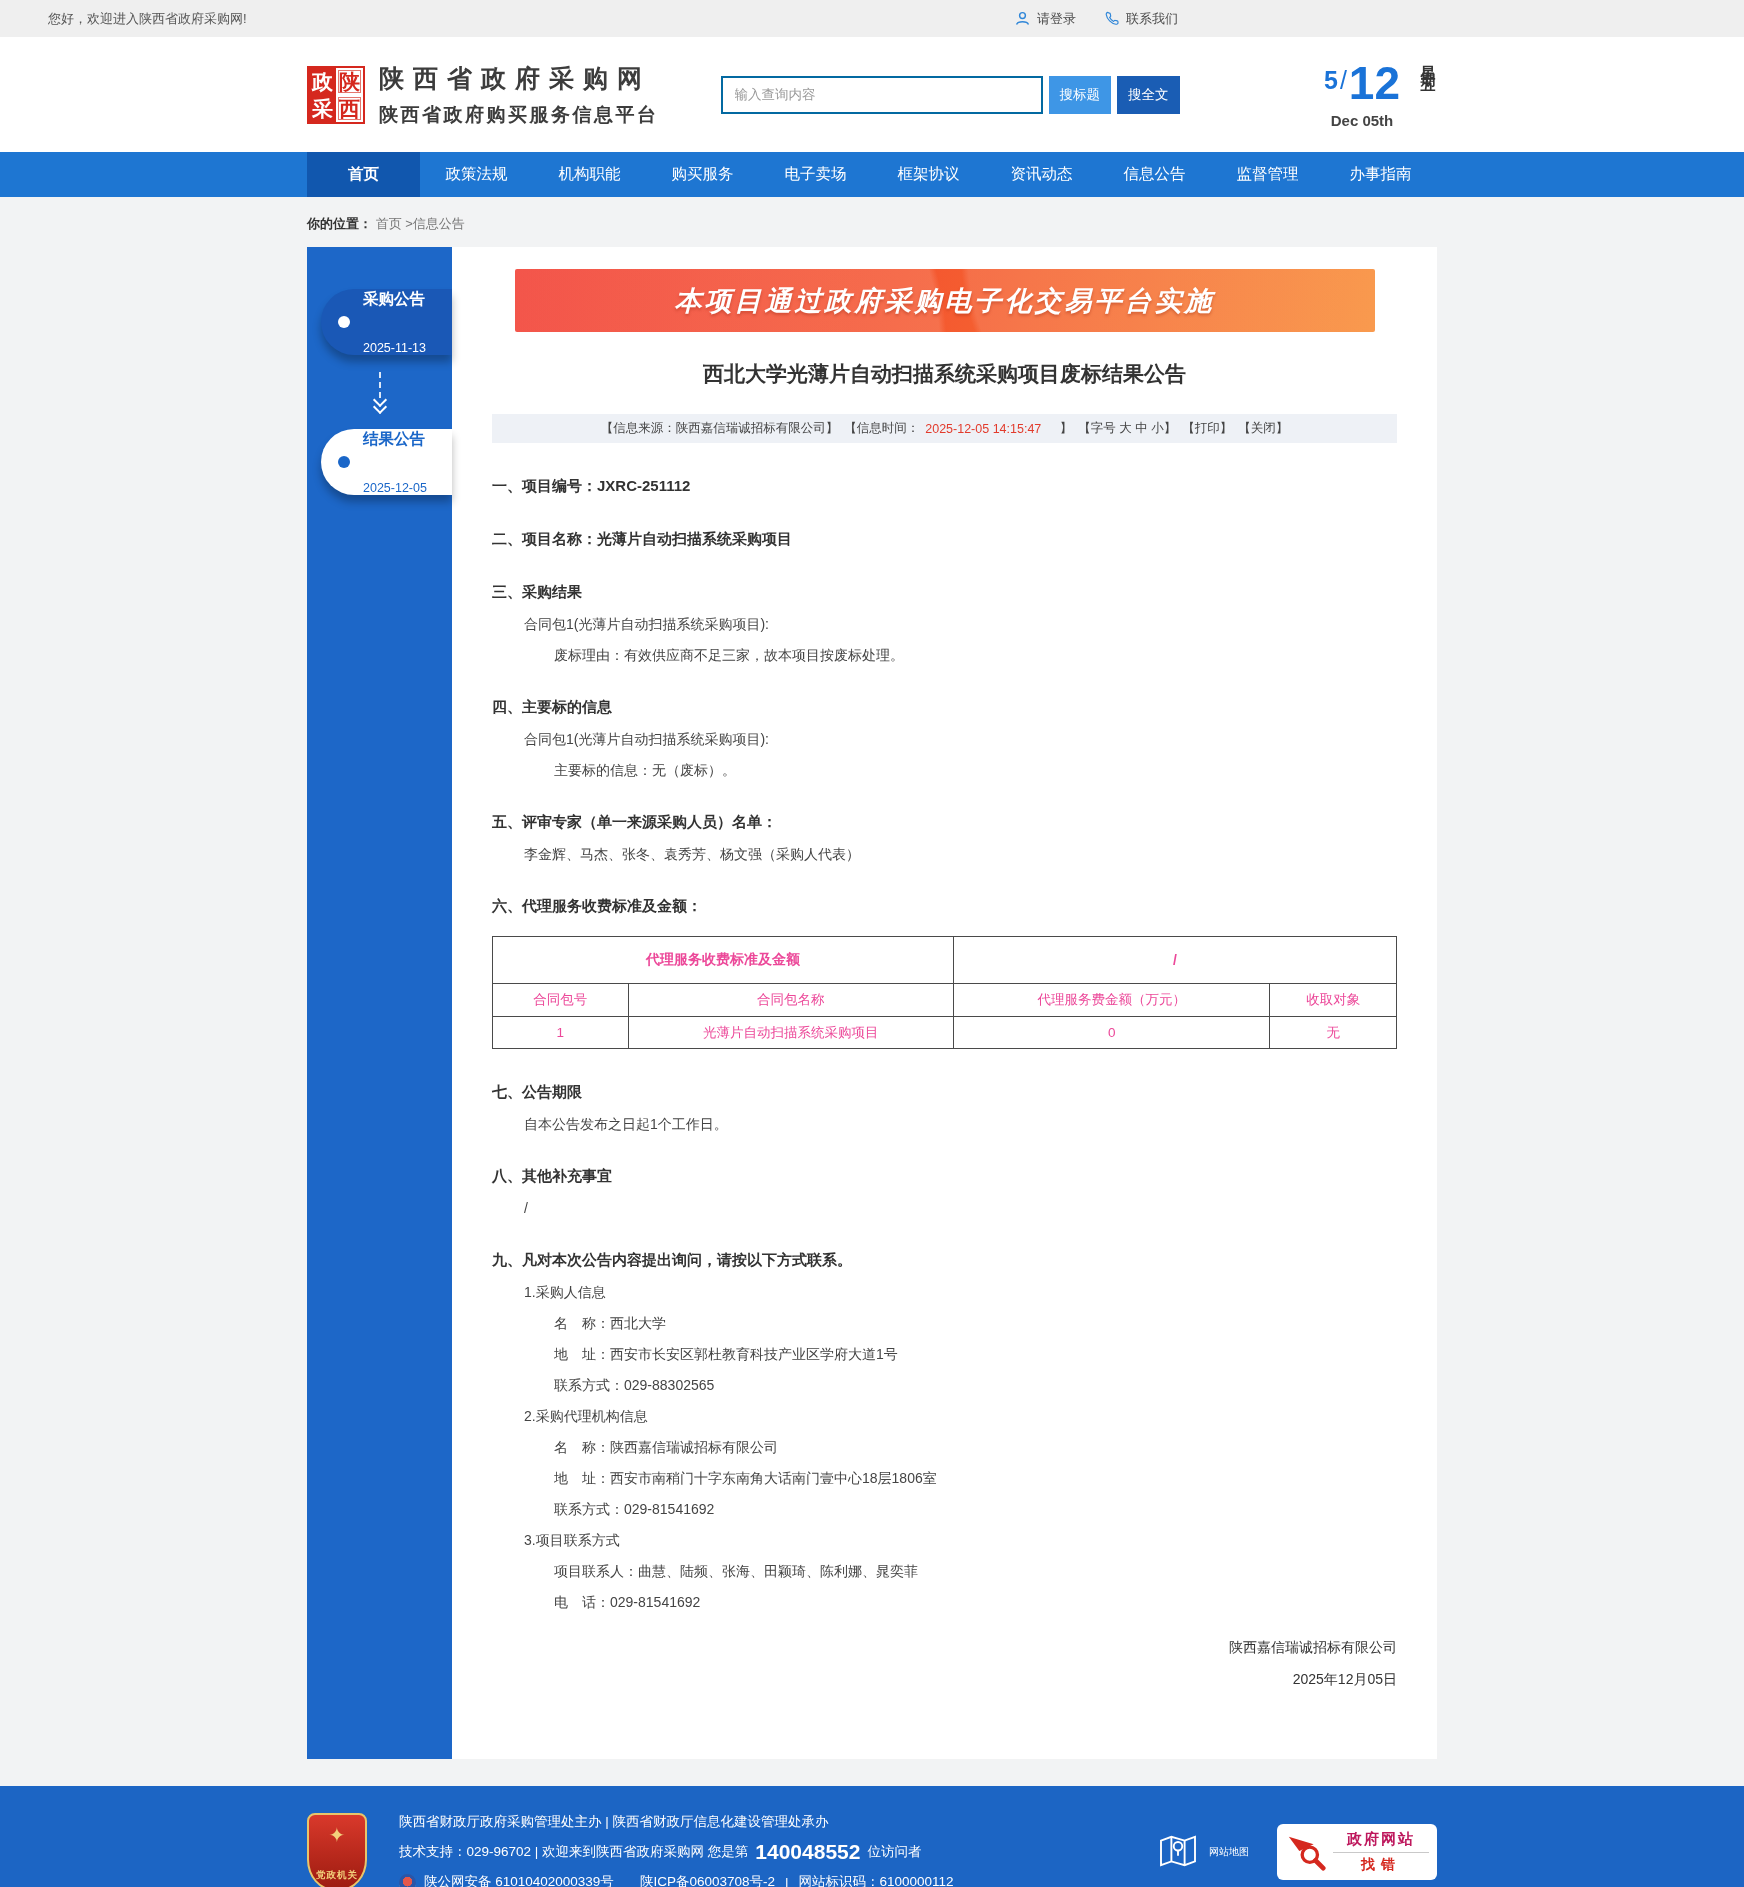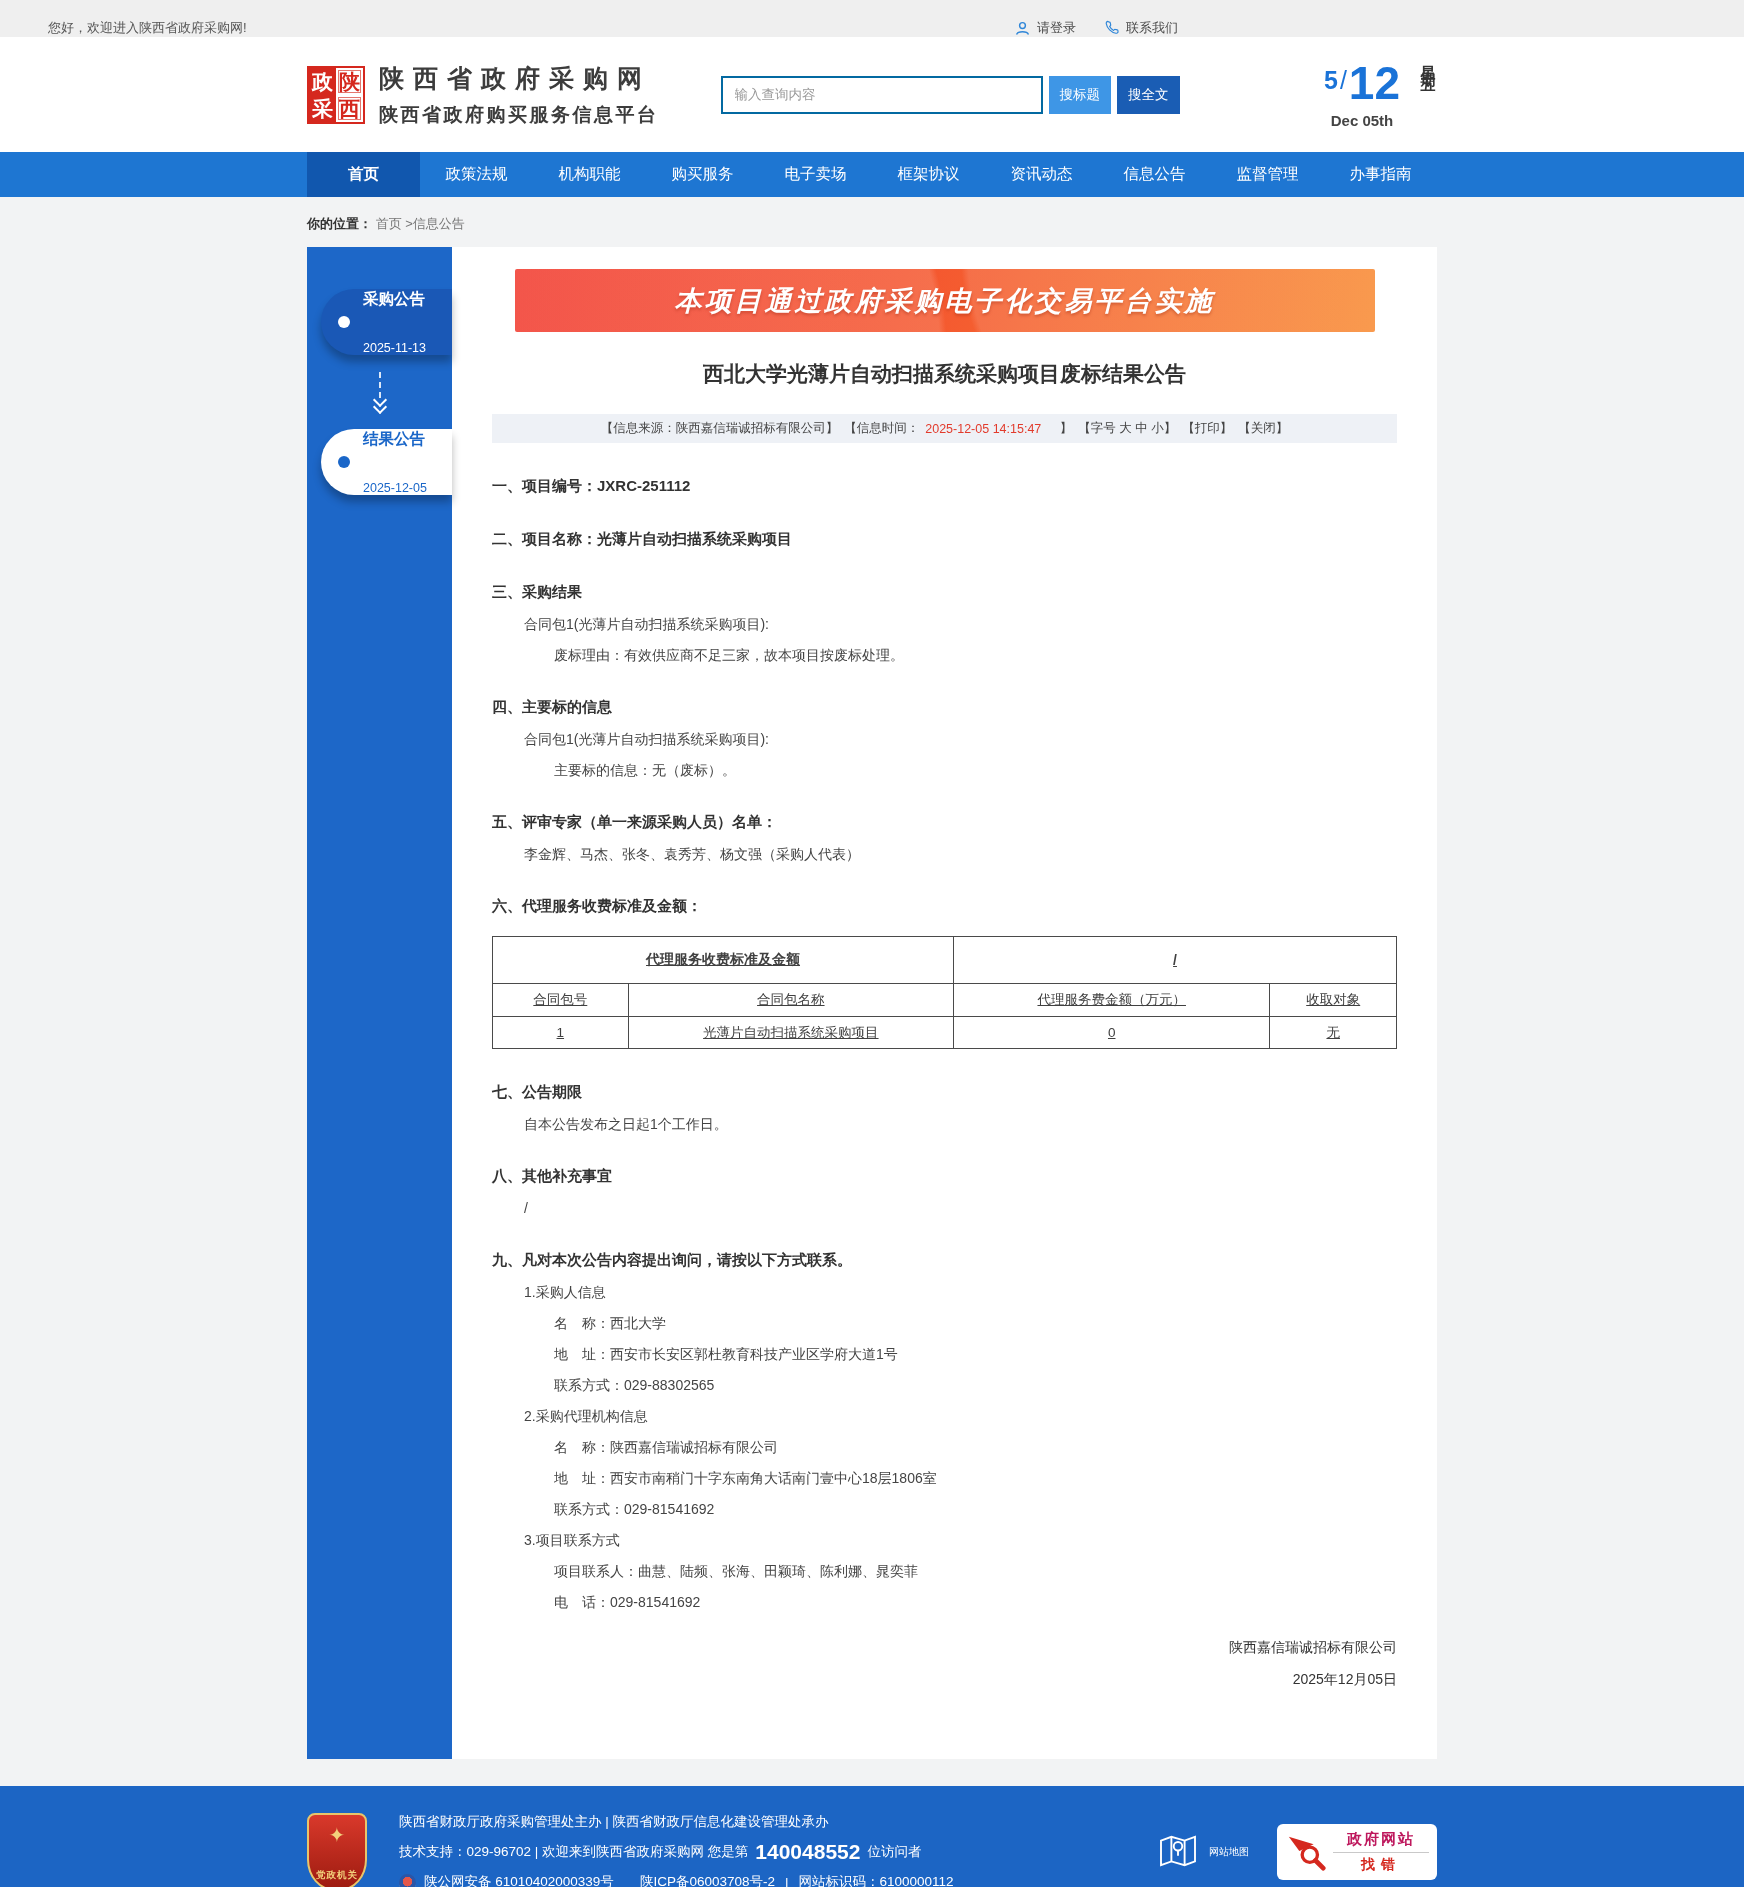--- a/index.html
+++ b/index.html
@@ -5,21 +5,21 @@
   * { box-sizing: border-box; }
   html,body { margin:0; padding:0; }
   body {
     width:1744px; background:#f2f3f4; color:#333;
     font-family:"Liberation Sans","DejaVu Sans",sans-serif;
   }
   .container { width:1130px; margin:0 auto; }
 
   
   .topbar { background:#efefef; height:37px; font-size:13px; color:#555; }
-  .topbar .container { display:flex; justify-content:space-between; align-items:flex-end; height:100%;margin-left:48px; }
+  .topbar .container { display:flex; justify-content:space-between; align-items:center; height:100%;margin-left:48px; }
   .tb-right { display:flex; align-items:center; gap:28px; }
   .tb-link { display:flex; align-items:center; gap:6px; cursor:pointer; color:#4a4a4a; }
   .tb-link svg { display:block; }
 
   
   .header { background:#fff; height:115px; }
   .header .container { display:flex; align-items:center; height:100%; }
   .seal { display:grid; grid-template-columns:1fr 1fr; grid-template-rows:1fr 1fr;
           width:58px; height:58px; border:2px solid #d5281e; background:#fff; flex:none; cursor:pointer; }
   .seal span { display:flex; align-items:center; justify-content:center; font-weight:bold; font-size:21px; line-height:1; }
@@ -95,21 +95,21 @@
   .meta-time { color:#e23b2c; }
   .meta-act { cursor:pointer; }
 
   .section { margin-top:34px; }
   .sec-heading { font-size:15px; font-weight:bold; color:#333; margin:0; }
   .sec-line { font-size:14px; color:#444; line-height:17px; margin:14px 0 0 0; }
   .ind1 { margin-left:32px; }
   .ind2 { margin-left:62px; }
 
   .fee-table { width:905px; margin:20px auto 0; border-collapse:collapse; text-align:center;
-               font-size:13.5px; color:#404040; table-layout:fixed;text-decoration:underline; }
+               font-size:13.5px; color:#ec4899; table-layout:fixed; }
   .fee-table th, .fee-table td { border:1px solid #4a4a4a; padding:0 6px; }
   .fee-table .mh th { height:47px; font-weight:bold; font-size:14px; }
   .fee-table .ch th { height:33px; font-weight:normal; }
   .fee-table td { height:32px; }
 
   .sig { text-align:right; margin-top:28px; font-size:14px; color:#333; }
   .sig-date { margin-top:14px; }
 
   
   .footer { background:#1c65c4; padding:18px 0 18px; }

